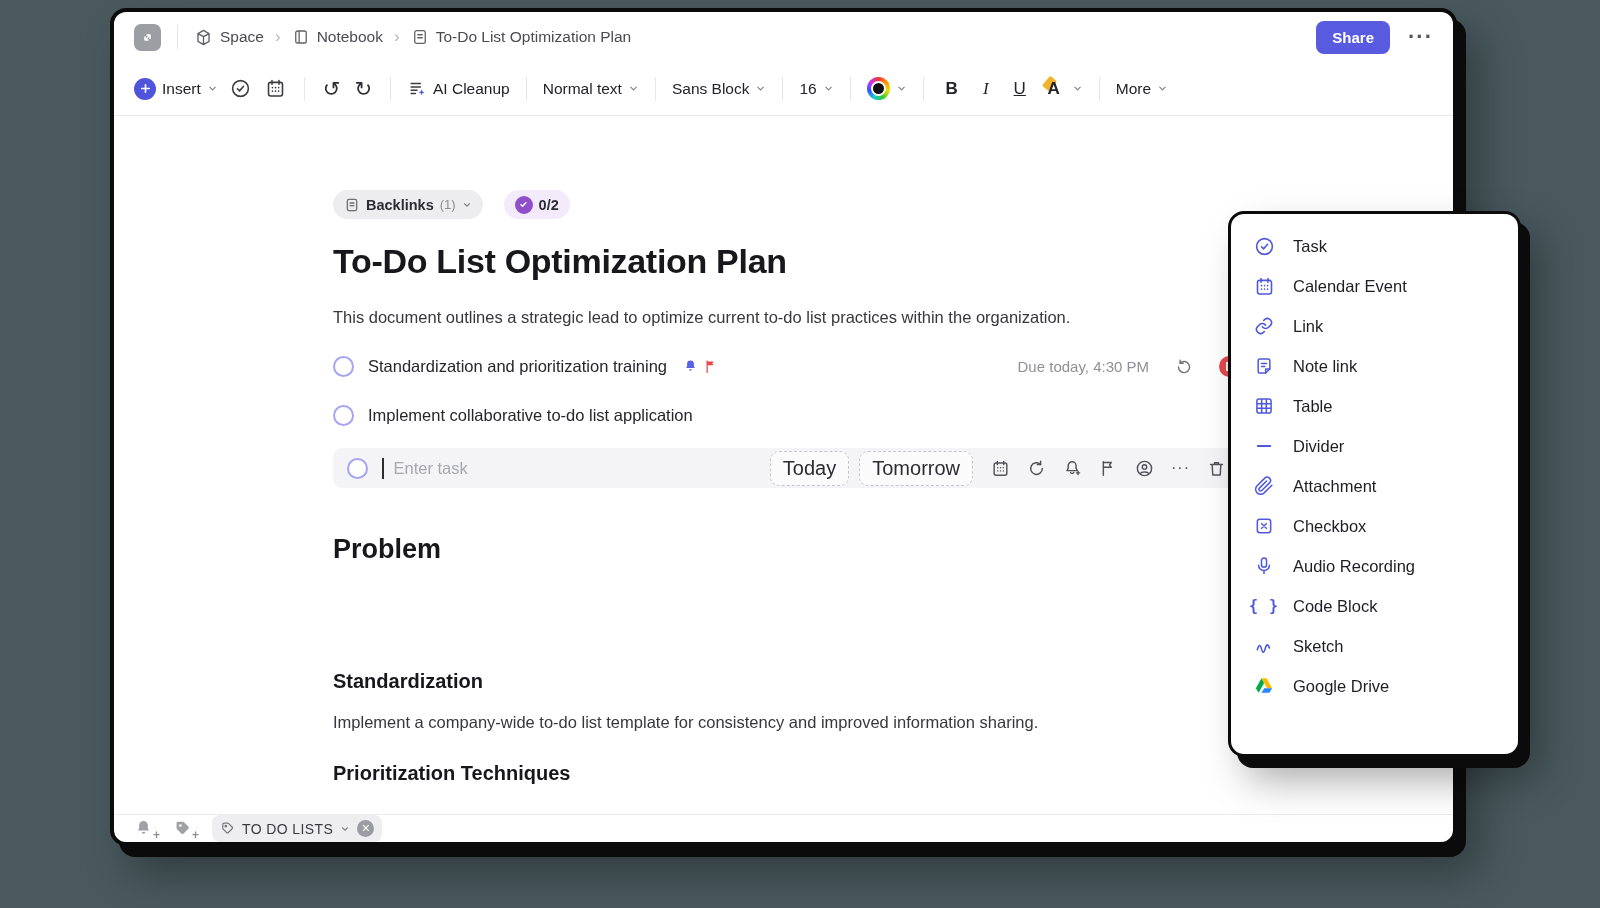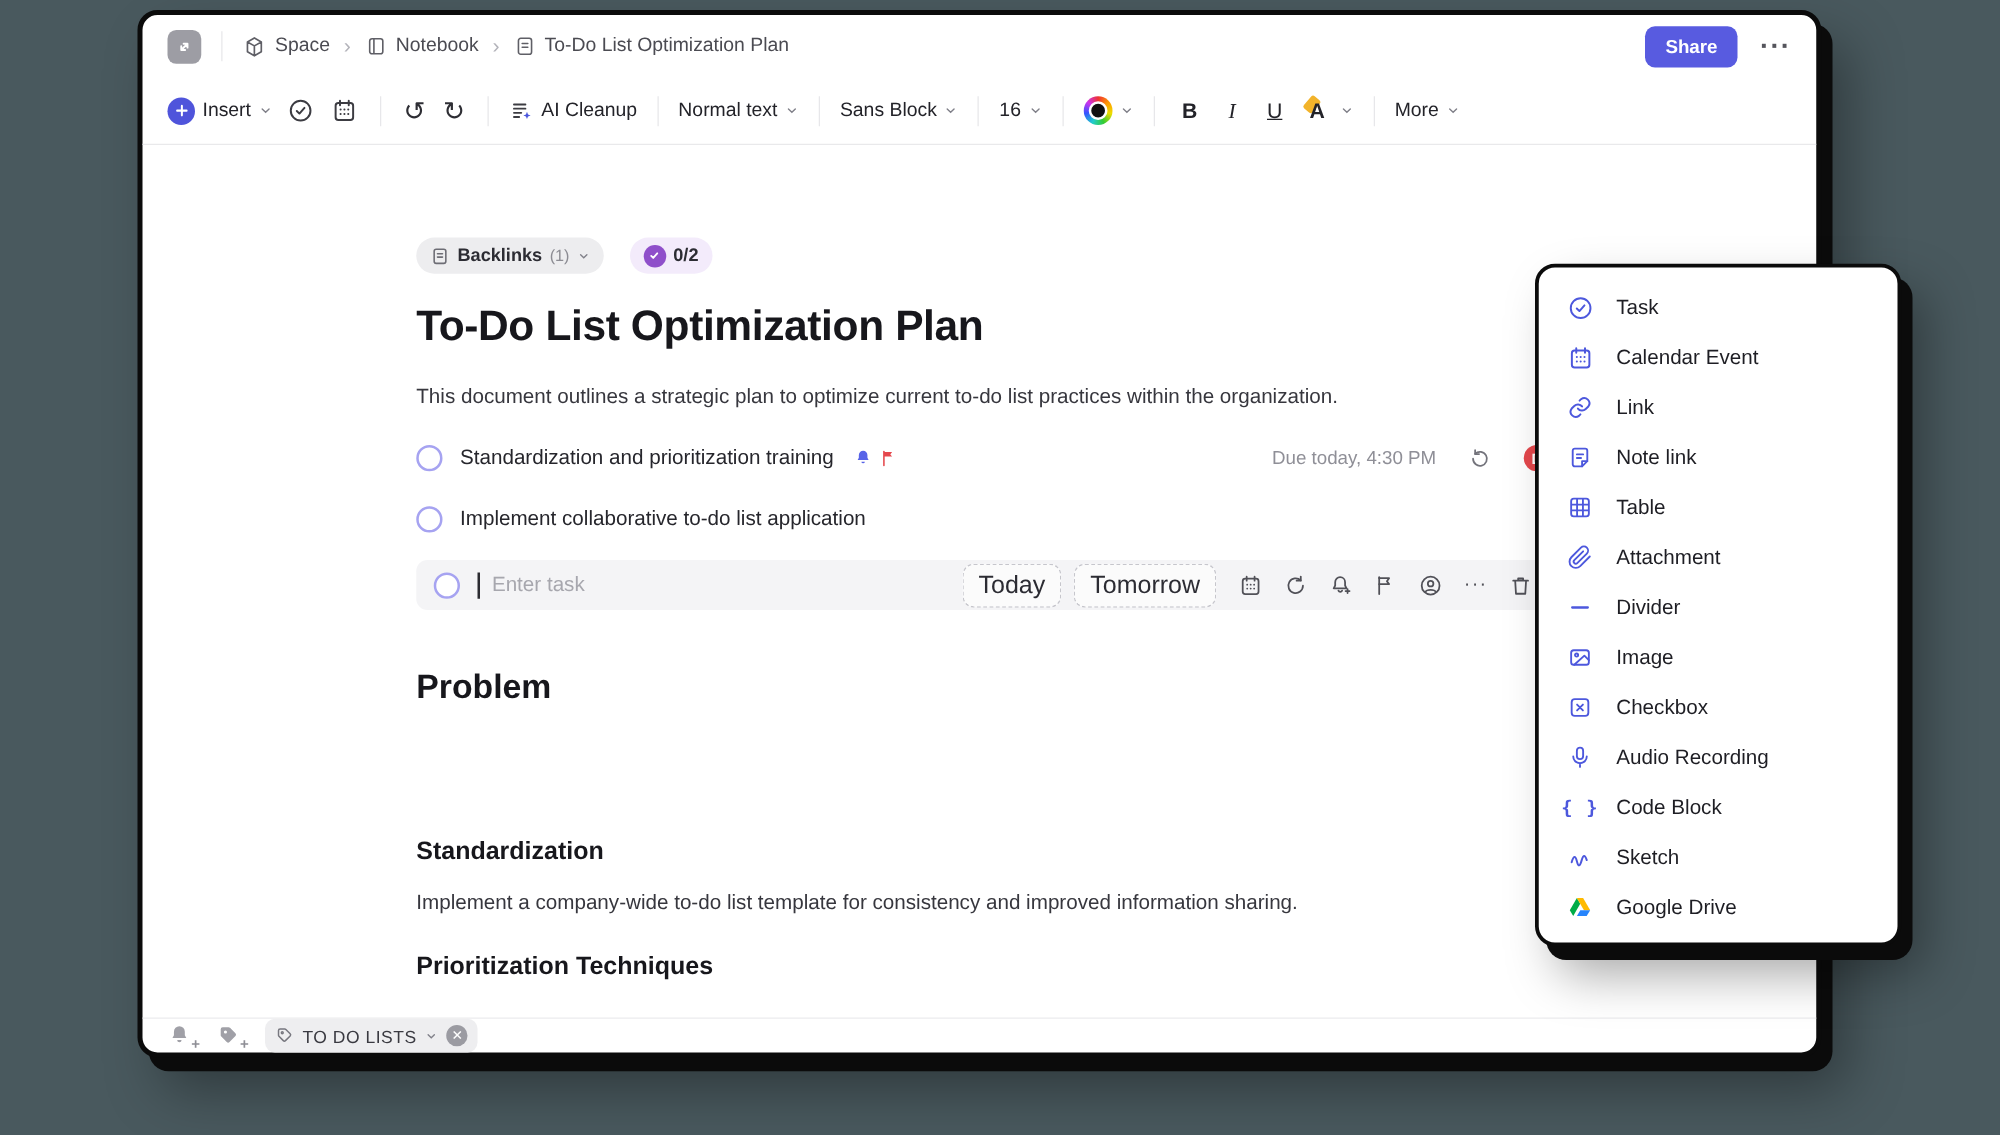--- a/index.html
+++ b/index.html
@@ -246,21 +246,21 @@
       <span class="purp-check">
         <svg width="11" height="11" viewBox="0 0 24 24" fill="none" stroke="currentColor" stroke-width="3.2" stroke-linecap="round" stroke-linejoin="round">
             <path d="M6.5 12.5l3.5 3.5 7-8"></path>
           </svg>
       </span>
       <span class="lbl">0/2</span>
     </div>
   </div>
 
   <h1 class="doc-title" style="left:219px;top:230px;position:absolute;margin:0;">To-Do List Optimization Plan</h1>
-  <p class="doc-intro" style="left:219px;top:292px;position:absolute;margin:0;">This document outlines a strategic plan to optimize current to-do list practices within the organization.</p>
+  <p class="doc-intro" style="left:219px;top:292px;position:absolute;margin:0;">This document outlines a strategic lead to optimize current to-do list practices within the organization.</p>
 
   <div class="task-row" style="left:219px;top:344px;position:absolute;">
     <span class="task-circle"></span>
     <span class="task-text">Standardization and prioritization training</span>
     <span class="task-flags">
       <svg width="15" height="15" viewBox="0 0 24 24" fill="#5864e8">
           <path d="M12 2.5a5.5 5.5 0 0 0-5.5 5.5v3.6L5 14.5h14l-1.5-2.9V8A5.5 5.5 0 0 0 12 2.5z"></path>
           <path d="M9.8 16.5a2.2 2.2 0 0 0 4.4 0z"></path>
         </svg>
       <svg width="15" height="15" viewBox="0 0 24 24">
@@ -408,43 +408,33 @@
     <span class="mi-icon">
         <svg width="20" height="20" viewBox="0 0 24 24" fill="none" stroke="currentColor" stroke-width="1.8" stroke-linejoin="round">
           <rect x="3.5" y="3.5" width="17" height="17" rx="2.5"></rect>
           <path d="M3.5 9.2h17M3.5 14.8h17M9.2 3.5v17M14.8 3.5v17"></path>
         </svg>
       </span>
     <span class="mi-label">Table</span>
   </div>
   <div class="menu-item">
     <span class="mi-icon">
+        <svg width="20" height="20" viewBox="0 0 24 24" fill="none" stroke="currentColor" stroke-width="2.2" stroke-linecap="round">
+          <path d="M4.5 12h15"></path>
+        </svg>
+      </span>
+    <span class="mi-label">Divider</span>
+  </div>
+  <div class="menu-item">
+    <span class="mi-icon">
         <svg width="20" height="20" viewBox="0 0 24 24" fill="none" stroke="currentColor" stroke-width="1.8" stroke-linecap="round" stroke-linejoin="round">
           <path d="M21.4 11.05l-9.19 9.19a6 6 0 0 1-8.49-8.49l9.19-9.19a4 4 0 1 1 5.66 5.66l-9.2 9.19a2 2 0 0 1-2.83-2.83l8.49-8.48"></path>
         </svg>
       </span>
     <span class="mi-label">Attachment</span>
-  </div>
-  <div class="menu-item">
-    <span class="mi-icon">
-        <svg width="20" height="20" viewBox="0 0 24 24" fill="none" stroke="currentColor" stroke-width="2.2" stroke-linecap="round">
-          <path d="M4.5 12h15"></path>
-        </svg>
-      </span>
-    <span class="mi-label">Divider</span>
-  </div>
-  <div class="menu-item">
-    <span class="mi-icon">
-        <svg width="20" height="20" viewBox="0 0 24 24" fill="none" stroke="currentColor" stroke-width="1.8" stroke-linecap="round" stroke-linejoin="round">
-          <rect x="3.5" y="5" width="17" height="14" rx="2.5"></rect>
-          <circle cx="8.7" cy="9.7" r="1.5"></circle>
-          <path d="M20.5 14.5l-4.3-4.3L6.5 19"></path>
-        </svg>
-      </span>
-    <span class="mi-label">Image</span>
   </div>
   <div class="menu-item">
     <span class="mi-icon">
         <svg width="20" height="20" viewBox="0 0 24 24" fill="none" stroke="currentColor" stroke-width="1.8" stroke-linecap="round" stroke-linejoin="round">
           <rect x="4" y="4" width="16" height="16" rx="3"></rect>
           <path d="M9.2 9.2l5.6 5.6M14.8 9.2l-5.6 5.6"></path>
         </svg>
       </span>
     <span class="mi-label">Checkbox</span>
   </div>

